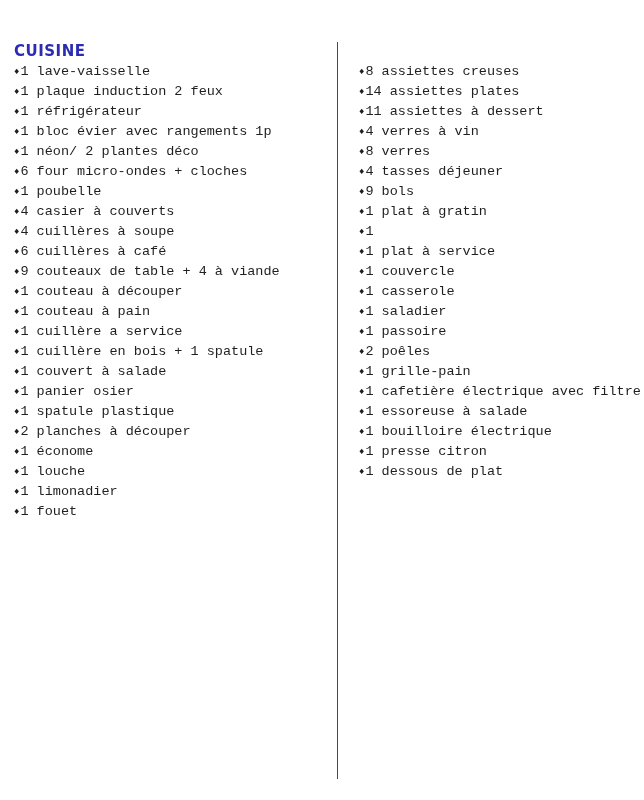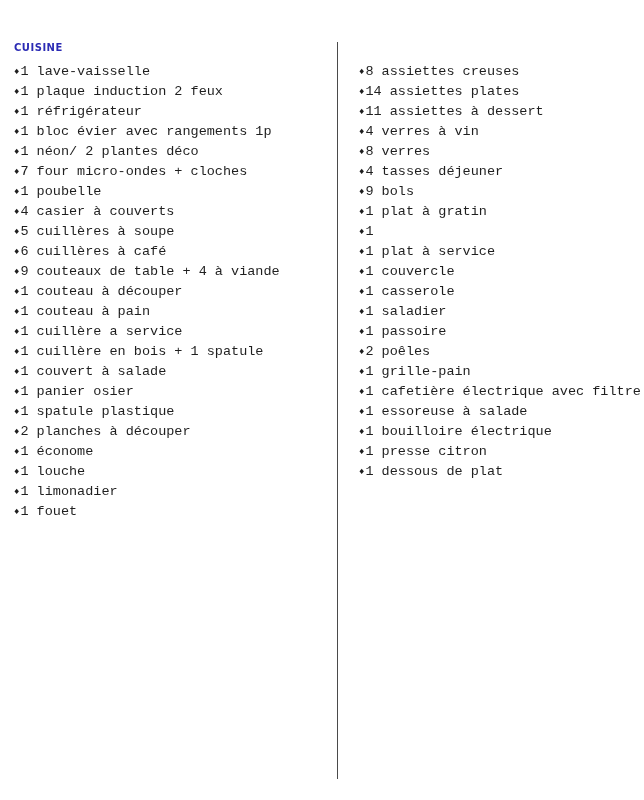--- a/index.html
+++ b/index.html
@@ -13,21 +13,21 @@
     height: 800px;
     background: var(--bg, #ffffff);
     font-family: "DejaVu Sans", sans-serif;
     overflow: hidden;
   }
   .title {
     position: absolute;
     left: 14px;
     top: 42px;
     margin: 0;
-    font-size: 10px;
+    font-size: 15px;
     font-weight: bold;
     letter-spacing: 0.5px;
     color: var(--title-color, #2b2bb4);
   }
   .divider {
     position: absolute;
     left: 337px;
     top: 42px;
     width: 1px;
     height: 737px;
@@ -63,24 +63,24 @@
 
 <div class="page" style="--bg: #ffffff; --title-color: #2b2bb4; --text-color: #1f1f1f; --divider-color: #4a4a4a;">
   <h1 class="title">CUISINE</h1>
   <div class="divider"></div>
   <ul class="col left">
       <li><span class="bullet">♦</span><span>1 lave-vaisselle</span></li>
       <li><span class="bullet">♦</span><span>1 plaque induction 2 feux</span></li>
       <li><span class="bullet">♦</span><span>1 réfrigérateur</span></li>
       <li><span class="bullet">♦</span><span>1 bloc évier avec rangements 1p</span></li>
       <li><span class="bullet">♦</span><span>1 néon/ 2 plantes déco</span></li>
-      <li><span class="bullet">♦</span><span>7 four micro-ondes + cloches</span></li>
+      <li><span class="bullet">♦</span><span>6 four micro-ondes + cloches</span></li>
       <li><span class="bullet">♦</span><span>1 poubelle</span></li>
       <li><span class="bullet">♦</span><span>4 casier à couverts</span></li>
-      <li><span class="bullet">♦</span><span>5 cuillères à soupe</span></li>
+      <li><span class="bullet">♦</span><span>4 cuillères à soupe</span></li>
       <li><span class="bullet">♦</span><span>6 cuillères à café</span></li>
       <li><span class="bullet">♦</span><span>9 couteaux de table + 4 à viande</span></li>
       <li><span class="bullet">♦</span><span>1 couteau à découper</span></li>
       <li><span class="bullet">♦</span><span>1 couteau à pain</span></li>
       <li><span class="bullet">♦</span><span>1 cuillère a service</span></li>
       <li><span class="bullet">♦</span><span>1 cuillère en bois + 1 spatule</span></li>
       <li><span class="bullet">♦</span><span>1 couvert à salade</span></li>
       <li><span class="bullet">♦</span><span>1 panier osier</span></li>
       <li><span class="bullet">♦</span><span>1 spatule plastique</span></li>
       <li><span class="bullet">♦</span><span>2 planches à découper</span></li>

